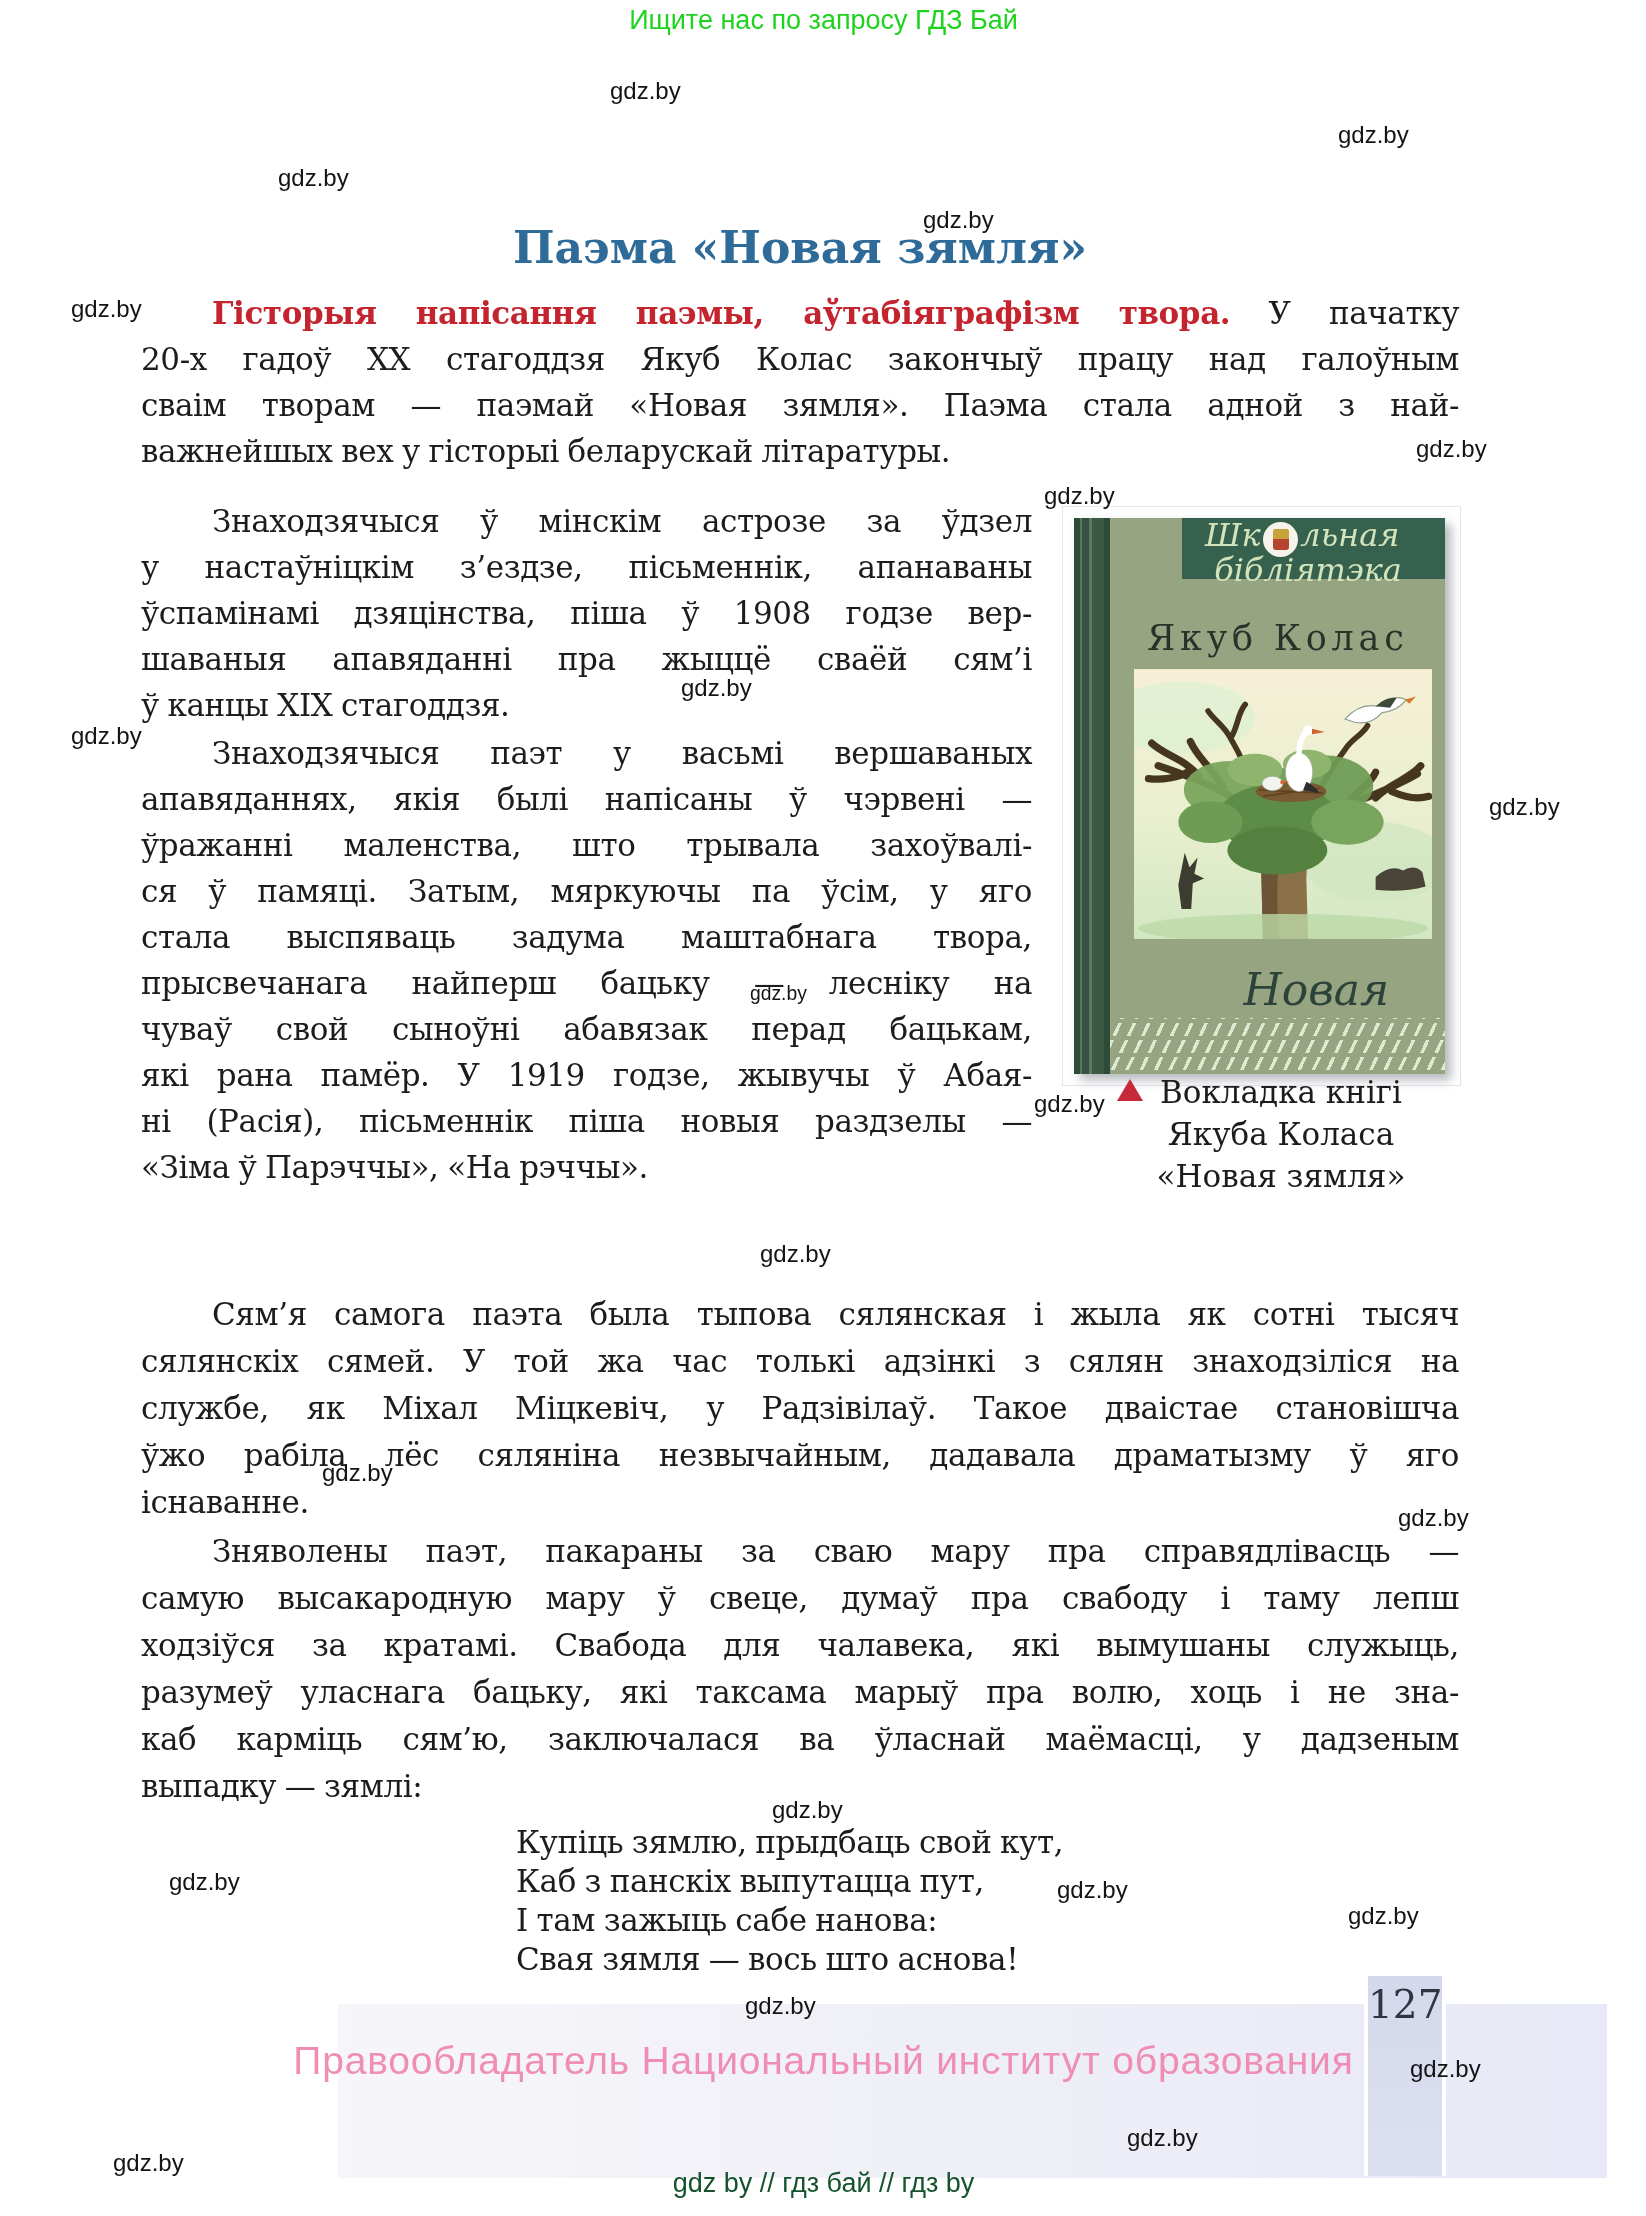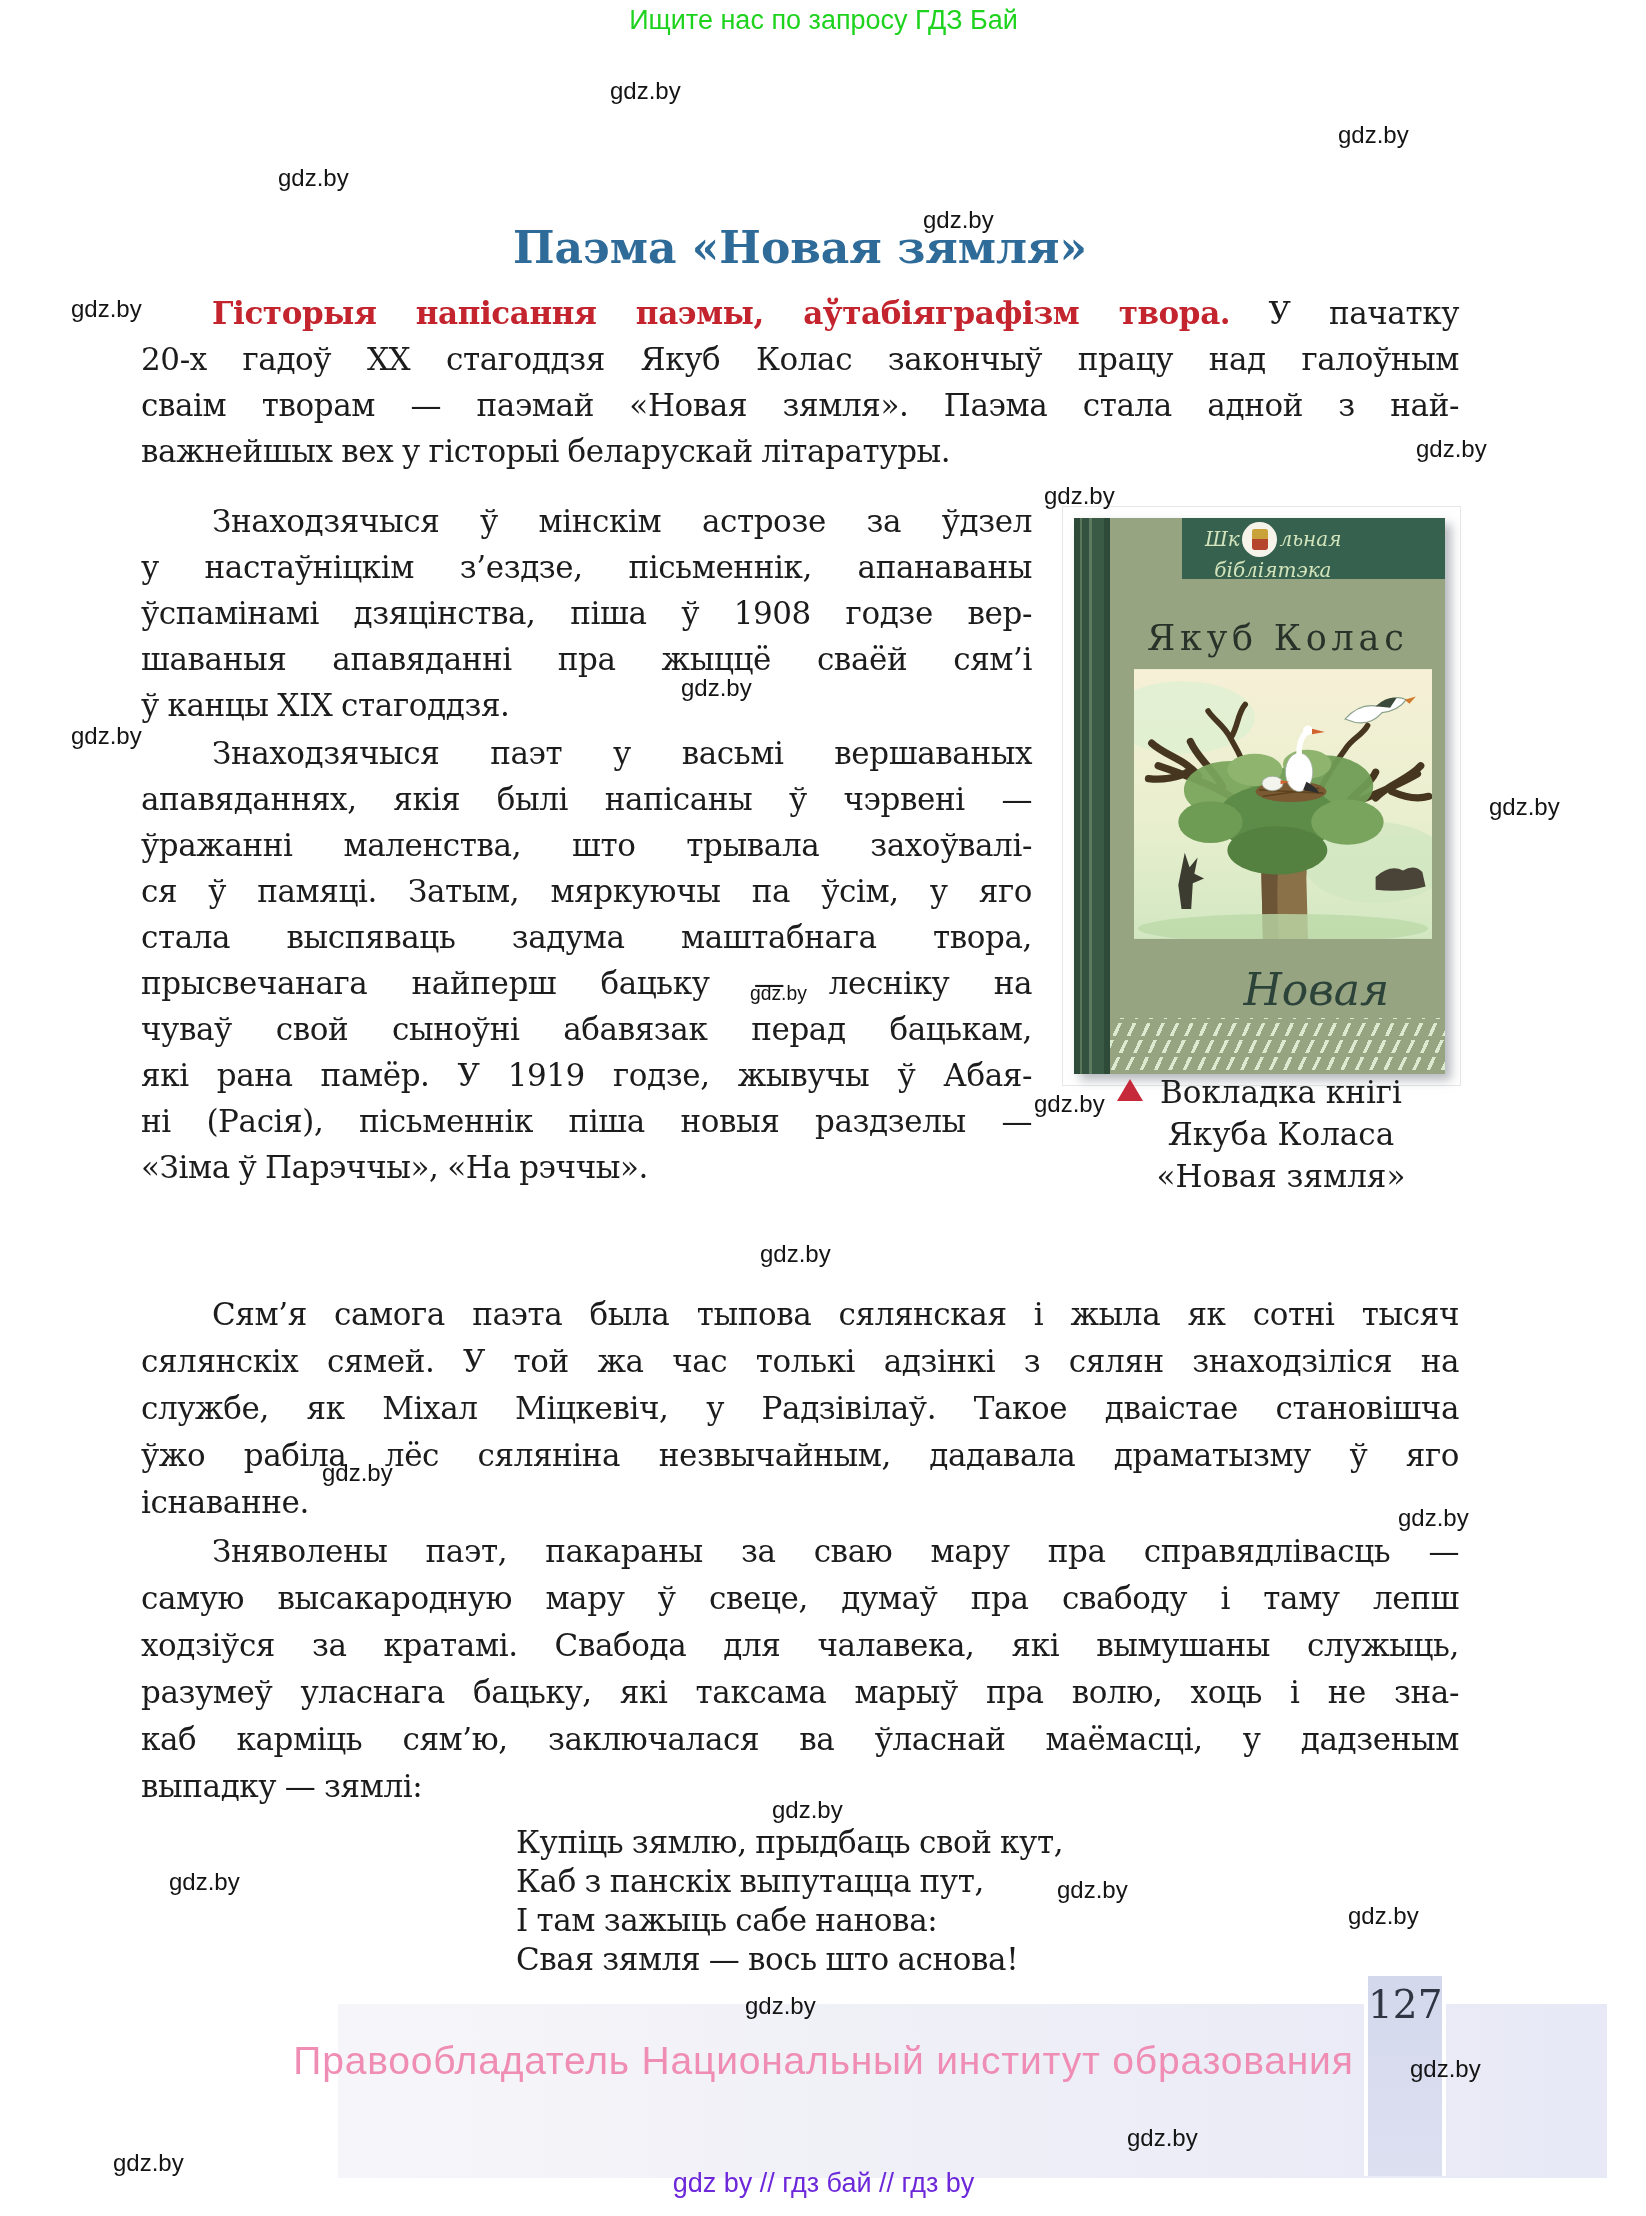--- a/index.html
+++ b/index.html
@@ -45,21 +45,21 @@
     position:absolute; left:11.3px; top:10.5px; width:371px; height:556px;
     background:#97a482; box-shadow:5.6px 5.6px 9.7px rgba(110,115,125,.5);
   }
   .spine{
     position:absolute; left:0; top:0; bottom:0; width:36px;
     background:linear-gradient(90deg,#2e4a38 0 5.6px,#5a775c 5.6px 8px,#33523f 8px 15.3px,#5d7a60 15.3px 17.7px,#3a5a46 17.7px 30px,#2e4a38 30px 36px);
   }
   .band{
     position:absolute; left:108px; right:0; top:0; height:61px;
     background:#35614e; color:#d3e3bb;
-    font-style:italic; font-size:20px; line-height:27px;
+    font-style:italic; font-size:32px; line-height:27px;
   }
   .band-l1{padding-left:22.6px; padding-top:4px;}
   .band-l2{padding-left:32px;}
   .emblem{
     display:inline-block; width:35px; height:35px; border-radius:50%;
     background:#f6f4ea; vertical-align:-11.3px; margin:0 2.4px; position:relative;
   }
   .emblem i{
     position:absolute; left:9.7px; top:7.3px; width:16px; height:21px;
     background:linear-gradient(180deg,#caa23a 0 9.7px,#b5452e 9.7px 21px);
@@ -103,21 +103,21 @@
     z-index:2; text-align:center;
   }
   .pagebar .num{font-size:39px; color:#2f3542; padding-top:6.4px;}
   .copyright{
     position:absolute; left:0; right:0; top:2039px; text-align:center;
     font-family:"Liberation Sans",sans-serif; font-size:39px; color:#ef8db4;
     z-index:3; letter-spacing:0.8px;
   }
   .links{
     position:absolute; left:0; right:0; top:2168px; text-align:center;
-    font-family:"Liberation Sans",sans-serif; font-size:27px; color:#6d28d9;
+    font-family:"Liberation Sans",sans-serif; font-size:27px; color:#14532d;
     z-index:3;
   }
 </style>
 </head>
 <body>
 
 <div class="page">
 
   <div class="promo">Ищите нас по запросу ГДЗ Бай</div>
 

